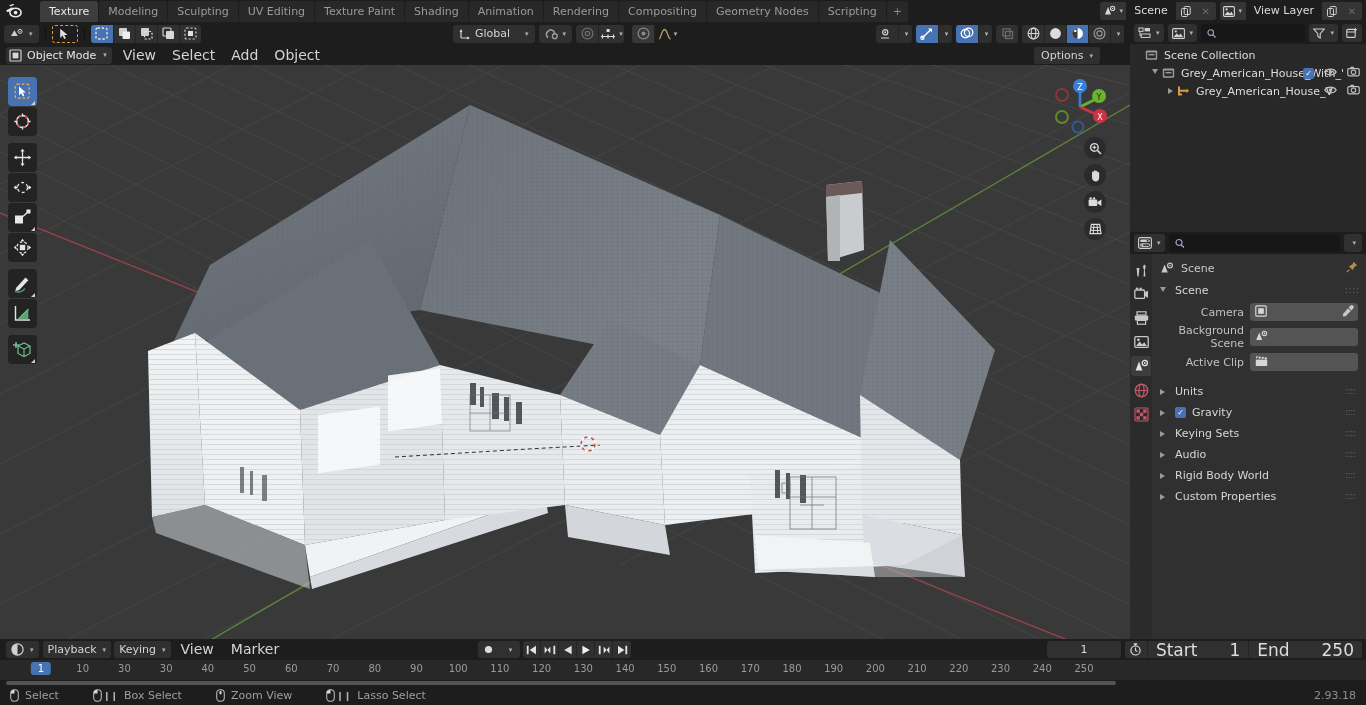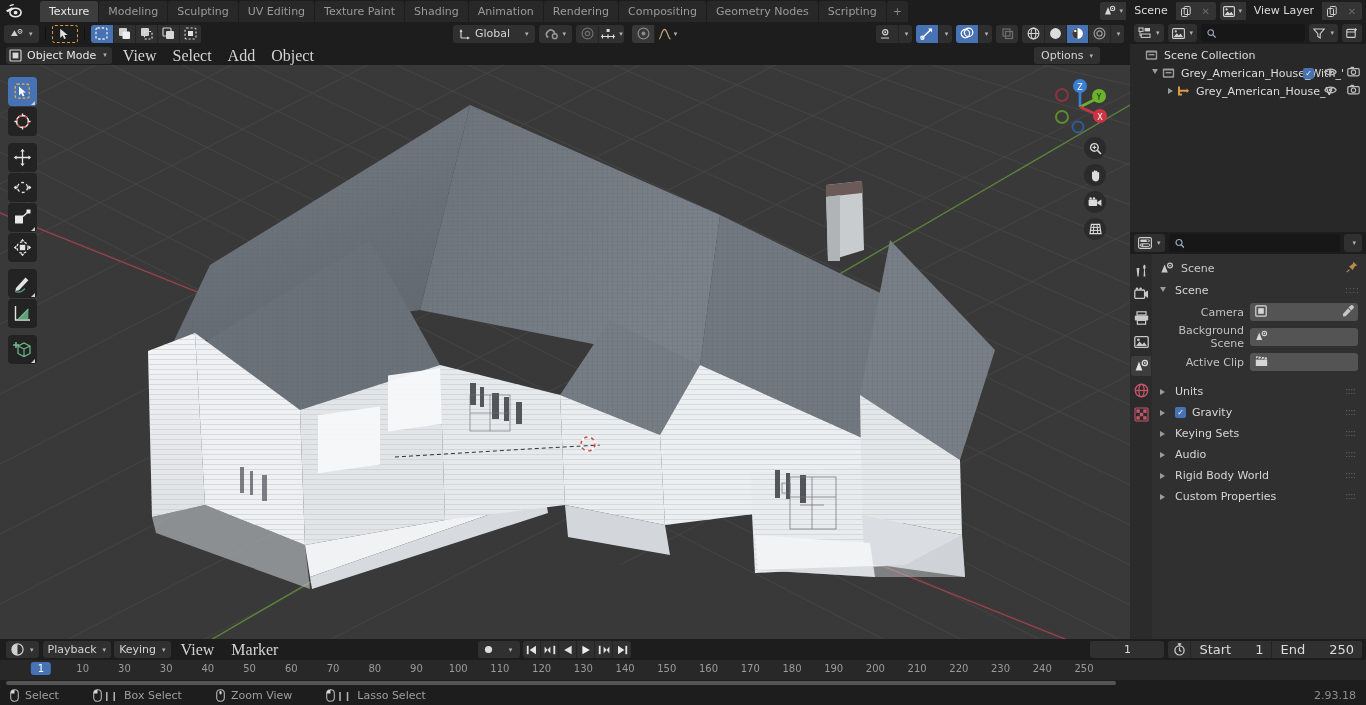--- a/index.html
+++ b/index.html
@@ -59,21 +59,21 @@
 
   
   .vp-subheader {
     position:absolute; left:0; top:45px; width:1130px; height:20px;
     background:#1d1d1d; display:flex; align-items:center; padding:0 6px; gap:4px;
   }
   .mode-sel {
     display:flex; align-items:center; height:17px; background:#303030; border-radius:3px;
     padding:0 5px 0 3px; gap:5px; min-width:90px;
   }
-  .txtbtn { height:17px; line-height:17px; padding:0 7px; font-size:16px; color:#d4d4d4; border-radius:3px;font-family:Liberation Serif, serif; }
+  .txtbtn { height:17px; line-height:17px; padding:0 7px; font-size:14px; color:#d4d4d4; border-radius:3px; }
   .opt-btn { position:absolute; right:30px; top:2px; height:17px; display:flex; align-items:center; gap:4px; padding:0 7px; background:#303030; border-radius:3px; font-size:11px; color:#d4d4d4; }
 
   
   .viewport {
     position:absolute; left:0; top:65px; width:1130px; height:574px;
     background:#393939; overflow:hidden;
   }
   .grid-canvas { position:absolute; inset:0; }
   .vp-text { position:absolute; left:55px; top:14px; font-size:11px; color:#d8d8d8; line-height:17px; text-shadow:0 1px 1px rgba(0,0,0,.6); }
   .vp-text div + div { margin-top:2px; }
@@ -133,21 +133,21 @@
   .tl-drop { display:flex; align-items:center; height:17px; background:#303030; border-radius:3px; padding:0 5px; gap:4px; font-size:11px; color:#d4d4d4; }
   .tl-playgroup { position:absolute; left:478px; top:2px; display:flex; align-items:center; gap:3px; }
   .tl-rec { display:flex; background:#303030; border-radius:3px; overflow:hidden; height:17px; }
   .tl-rec div { width:21px; height:17px; display:flex; align-items:center; justify-content:center; }
   .tl-trans { display:flex; background:#303030; border-radius:3px; overflow:hidden; height:17px; }
   .tl-trans div { width:18px; height:17px; display:flex; align-items:center; justify-content:center; border-right:1px solid #242424;}
   .tl-right { position:absolute; right:4px; top:2px; display:flex; align-items:center; gap:4px; }
   .frame-fld { width:74px; height:17px; background:#303030; border-radius:3px; display:flex; align-items:center; justify-content:center; font-size:11px; color:#dcdcdc; }
   .se-group { display:flex; align-items:center; height:17px; background:#303030; border-radius:3px; overflow:hidden; }
   .se-icon { width:22px; height:17px; display:flex; align-items:center; justify-content:center; background:#303030; }
-  .se-cell { display:flex; align-items:center; height:17px; background:#303030; padding:0 8px; gap:24px; font-size:13px; color:#dcdcdc; border-left:1px solid #242424; }
+  .se-cell { display:flex; align-items:center; height:17px; background:#303030; padding:0 8px; gap:32px; font-size:17px; color:#dcdcdc; border-left:1px solid #242424; }
   .tl-ruler { position:relative; height:20px; background:#282828; }
   .tick { position:absolute; top:3px; font-size:10px; color:#9b9b9b; transform:translateX(-50%); }
   .playhead { position:absolute; top:2px; left:41px; transform:translateX(-50%); background:#4772b3; color:#fff; font-size:10px; border-radius:3px; padding:1px 7px; }
   .tl-scroll { position:absolute; left:0; bottom:0; width:1366px; height:6px; }
   .tl-scroll .bar { position:absolute; left:6px; top:1px; height:4px; width:1110px; background:#545454; border-radius:2px; }
 
   
   .statusbar { position:absolute; left:0; top:686px; width:1366px; height:19px; background:#1d1d1d;
     display:flex; align-items:center; padding:0 10px; font-size:11px; color:#9e9e9e; }
   .st-item { display:flex; align-items:center; gap:6px; }

